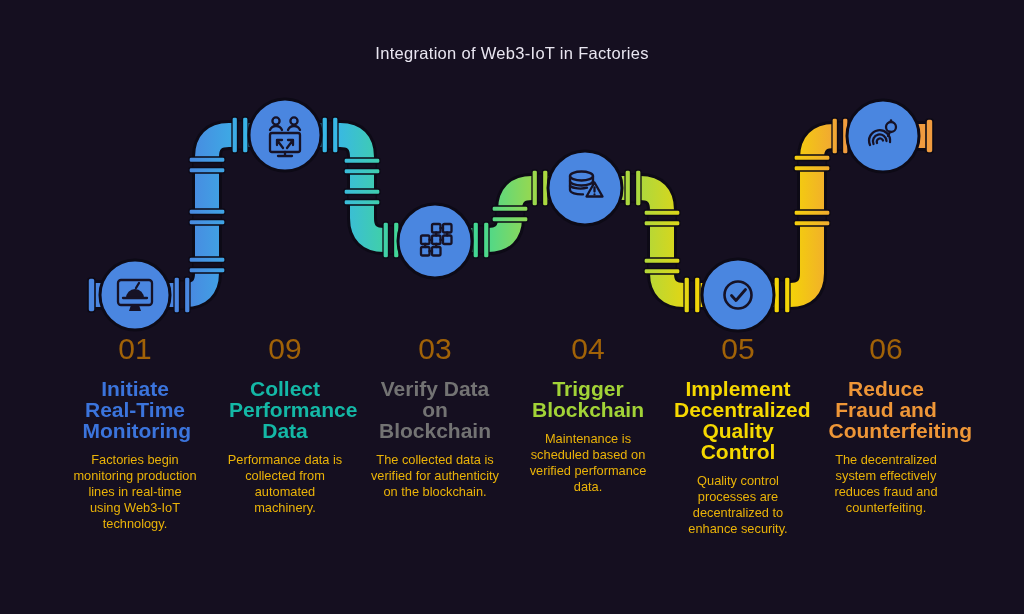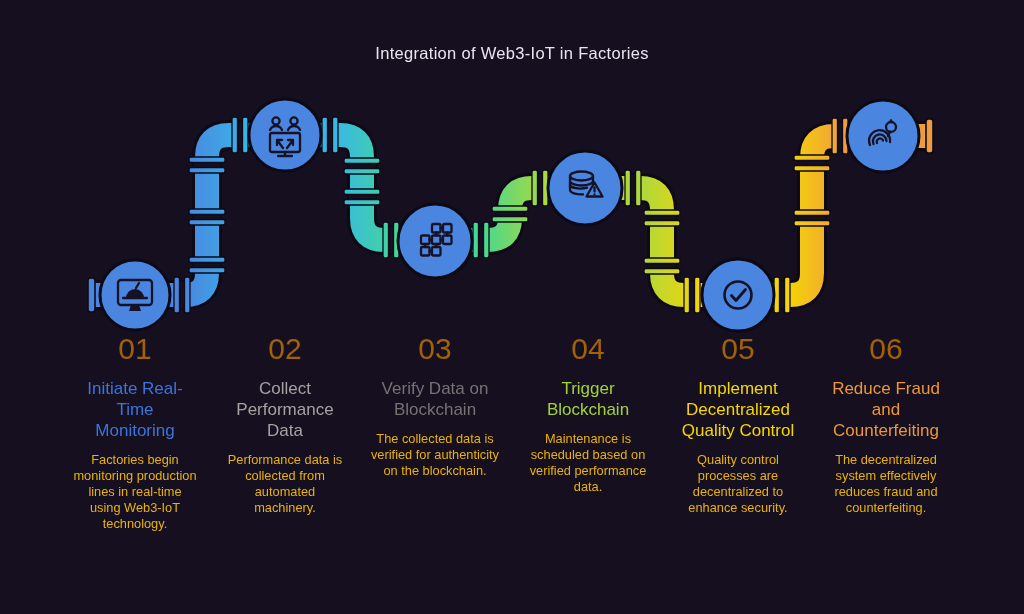--- a/index.html
+++ b/index.html
@@ -19,21 +19,21 @@
   .pipe-outline{fill:none;stroke:#0d0a16;stroke-width:30;}
   .pipe-main{fill:none;stroke:url(#pg);stroke-width:24;}
   .cut{fill:#150f20;stroke:none;}
   .bar{fill:url(#pg);stroke:#0d0a16;stroke-width:1.3;}
   .cap{fill:url(#pg);stroke:#0d0a16;stroke-width:1.6;}
   .node{fill:url(#pg);stroke:#0d0a16;stroke-width:3;}
   .ic{fill:none;stroke:#161226;stroke-width:2.3;stroke-linecap:round;stroke-linejoin:round;}
   .icf{fill:#161226;stroke:none;}
   .col{position:absolute;top:332px;text-align:center;width:140px;}
   .num{font-size:30px;line-height:34px;color:#a16207;font-weight:400;}
-  .stitle{font-weight:400;font-size:17px;line-height:21px;margin:12px auto 8px;}
+  .stitle{font-weight:700;font-size:21px;line-height:21px;margin:12px auto 8px;}
   .sdesc{font-size:12.8px;line-height:16px;color:#eab308;margin:11px auto 0;}
   .c1{left:65px;}  .c1 .stitle{max-width:105px;} .c1 .sdesc{max-width:125px;}
   .c2{left:215px;} .c2 .stitle{max-width:112px;} .c2 .sdesc{max-width:125px;}
   .c3{left:365px;} .c3 .stitle{max-width:122px;} .c3 .sdesc{max-width:132px;}
   .c4{left:518px;} .c4 .stitle{max-width:112px;} .c4 .sdesc{max-width:140px;}
   .c5{left:668px;} .c5 .stitle{max-width:128px;} .c5 .sdesc{max-width:128px;}
   .c6{left:816px;} .c6 .stitle{max-width:115px;} .c6 .sdesc{max-width:138px;}
 </style>
 </head>
 <body>
@@ -208,22 +208,22 @@
       </g>
     </g>
   </svg>
 
   <div class="col c1">
     <div class="num">01</div>
     <div class="stitle" style="color: rgb(59, 116, 220);">Initiate Real-Time Monitoring</div>
     <div class="sdesc">Factories begin monitoring production lines in real-time using Web3-IoT technology.</div>
   </div>
   <div class="col c2">
-    <div class="num">02</div>
-    <div class="stitle" style="color: #a3a3a3;">Collect Performance Data</div>
+    <div class="num">09</div>
+    <div class="stitle" style="color: #14b8a6;">Collect Performance Data</div>
     <div class="sdesc">Performance data is collected from automated machinery.</div>
   </div>
   <div class="col c3">
     <div class="num">03</div>
     <div class="stitle" style="color: #737373;">Verify Data on Blockchain</div>
     <div class="sdesc">The collected data is verified for authenticity on the blockchain.</div>
   </div>
   <div class="col c4">
     <div class="num">04</div>
     <div class="stitle" style="color: rgb(162, 211, 55);">Trigger Blockchain</div>

